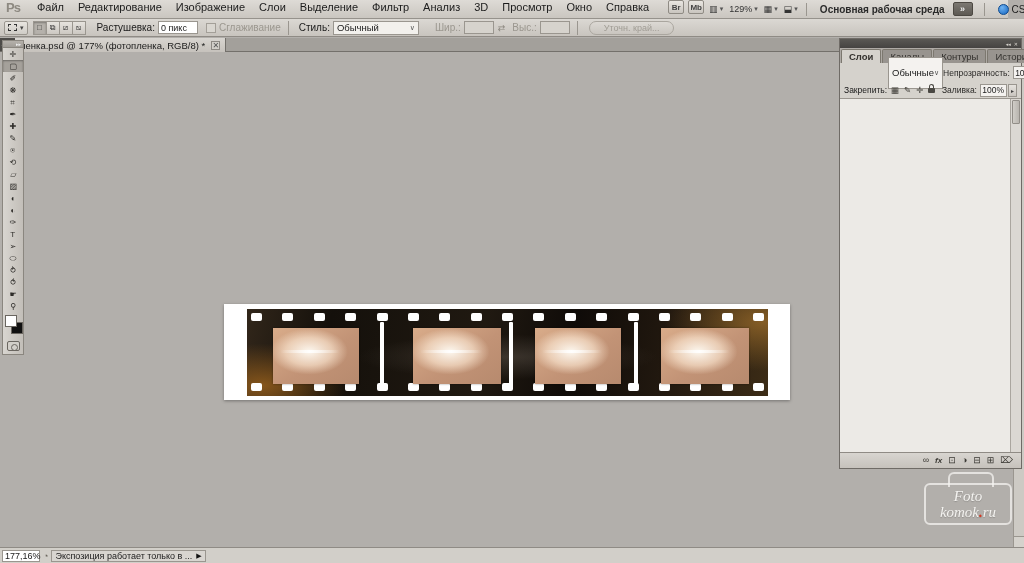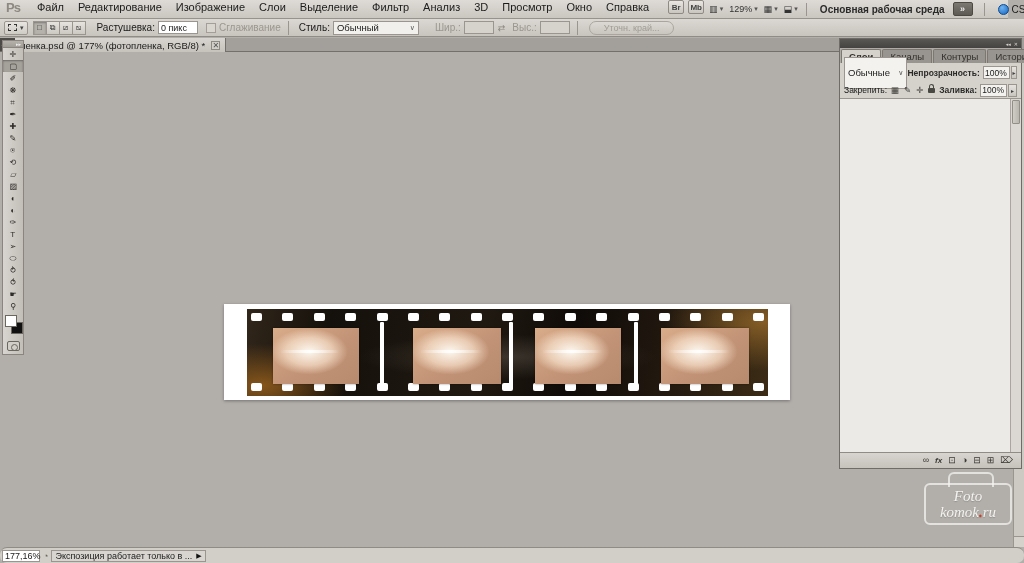--- a/index.html
+++ b/index.html
@@ -117,22 +117,22 @@
   .panel-minibar { height:9px; background:linear-gradient(#5a5854,#454341); display:flex;
     justify-content:flex-end; align-items:center; gap:3px; padding:0 3px; color:#d5d2cc; font-size:5px; }
   .panel-tabs { height:15px; background:#aeaaa5; display:flex; align-items:flex-end; padding-left:1px; }
   .ptab { font-size:9.5px; padding:1px 7px 1px; background:#98948f; color:#33312e;
     border:1px solid #7c786f; border-bottom:none; margin-right:1px; border-radius:2px 2px 0 0; }
   .ptab.active { background:#d5d2cc; font-weight:bold; }
   .panel-row { display:flex; align-items:center; padding:0 4px; }
   .panel-row.blend { height:19px; }
   .panel-row.lockrow { height:16px; }
   .blend-select { width:100px; height:14px; background:#f4f2ef; border:1px solid #9a968f;
-    display:flex; align-items:center; justify-content:space-between; font-size:9.5px; padding:15px 3px; }
-  .panel-lbl { font-size:8.5px; margin-left:auto; white-space:nowrap; color:#2b2a28;font-weight:bold; }
+    display:flex; align-items:center; justify-content:space-between; font-size:9.5px; padding:15px 3px;margin-left:44px; }
+  .panel-lbl { font-size:8.5px; margin-left:auto; white-space:nowrap; color:#2b2a28; }
   .panel-val { width:27px; height:13px; background:#f4f2ef; border:1px solid #9a968f; font-size:8.5px;
     display:flex; align-items:center; justify-content:flex-end; padding:0 2px; margin-left:3px; }
   .spin-btn { width:9px; height:13px; border:1px solid #9a968f; background:linear-gradient(#e6e3de,#c9c5bf);
     font-size:6px; display:flex; align-items:center; justify-content:center; margin-left:1px; color:#444; }
   .lock-icons { display:flex; align-items:center; gap:5px; margin-left:4px; }
   .lock-mini { font-size:8.5px; color:#3a3833; }
   .lockicon { display:inline-block; width:7px; height:5px; background:#4a4843; border-radius:1px; position:relative; }
   .lockicon::before { content:""; position:absolute; top:-4px; left:1px; width:3px; height:4px;
     border:1px solid #4a4843; border-bottom:none; border-radius:3px 3px 0 0; }
   .layers-list { flex:1; background:#eceae6; border-top:1px solid #9a968f; position:relative; overflow:hidden; }
@@ -158,21 +158,21 @@
     border-left:1px solid #aaa69f; }
   .list-scroll .thumb-bar { position:absolute; top:1px; left:1px; width:8px; height:24px;
     background:linear-gradient(90deg,#d0cdc7,#b8b4ae); border:1px solid #928e88; border-radius:1px; }
   .panel-bottom { height:16px; background:linear-gradient(#d8d5d0,#c6c2bc); border-top:1px solid #8f8b85;
     display:flex; align-items:center; justify-content:flex-end; gap:6px; padding:0 8px; }
   .pb-icon { font-size:9px; color:#3a3833; line-height:1; }
   .pb-icon.fx { font-size:8px; font-style:italic; font-weight:bold; }
 
   
   .statusbar { position:absolute; left:0; right:0; bottom:0; height:16px; background:#d2cfc9;
-    border-top:1px solid #8f8b85; display:flex; align-items:center; font-size:9px; z-index:30; padding-left:2px;border-radius:7px; }
+    border-top:1px solid #8f8b85; display:flex; align-items:center; font-size:9px; z-index:30; padding-left:2px; }
   .zoom-box { width:38px; height:12px; background:#fff; border:1px solid #9a968f; display:flex;
     align-items:center; padding:0 2px; }
   .status-icon { margin:0 3px; color:#6b675f; font-size:9px; }
   .status-box { height:12px; border:1px solid #9a968f; background:#d8d5d0; display:flex;
     align-items:center; padding:0 3px; gap:4px; }
   .status-play { font-size:7px; color:#111; }
 
   
   .watermark { position:absolute; right:12px; bottom:22px; width:88px; height:42px;
     border:2px solid rgba(244,243,240,.75); border-radius:6px; z-index:6;

